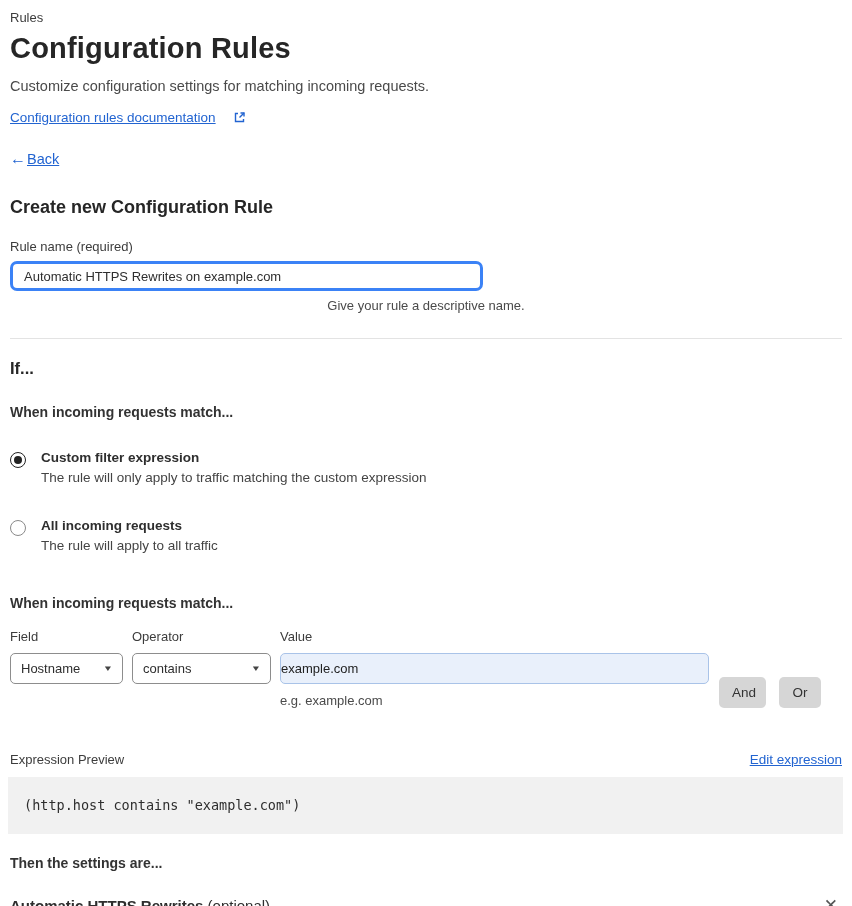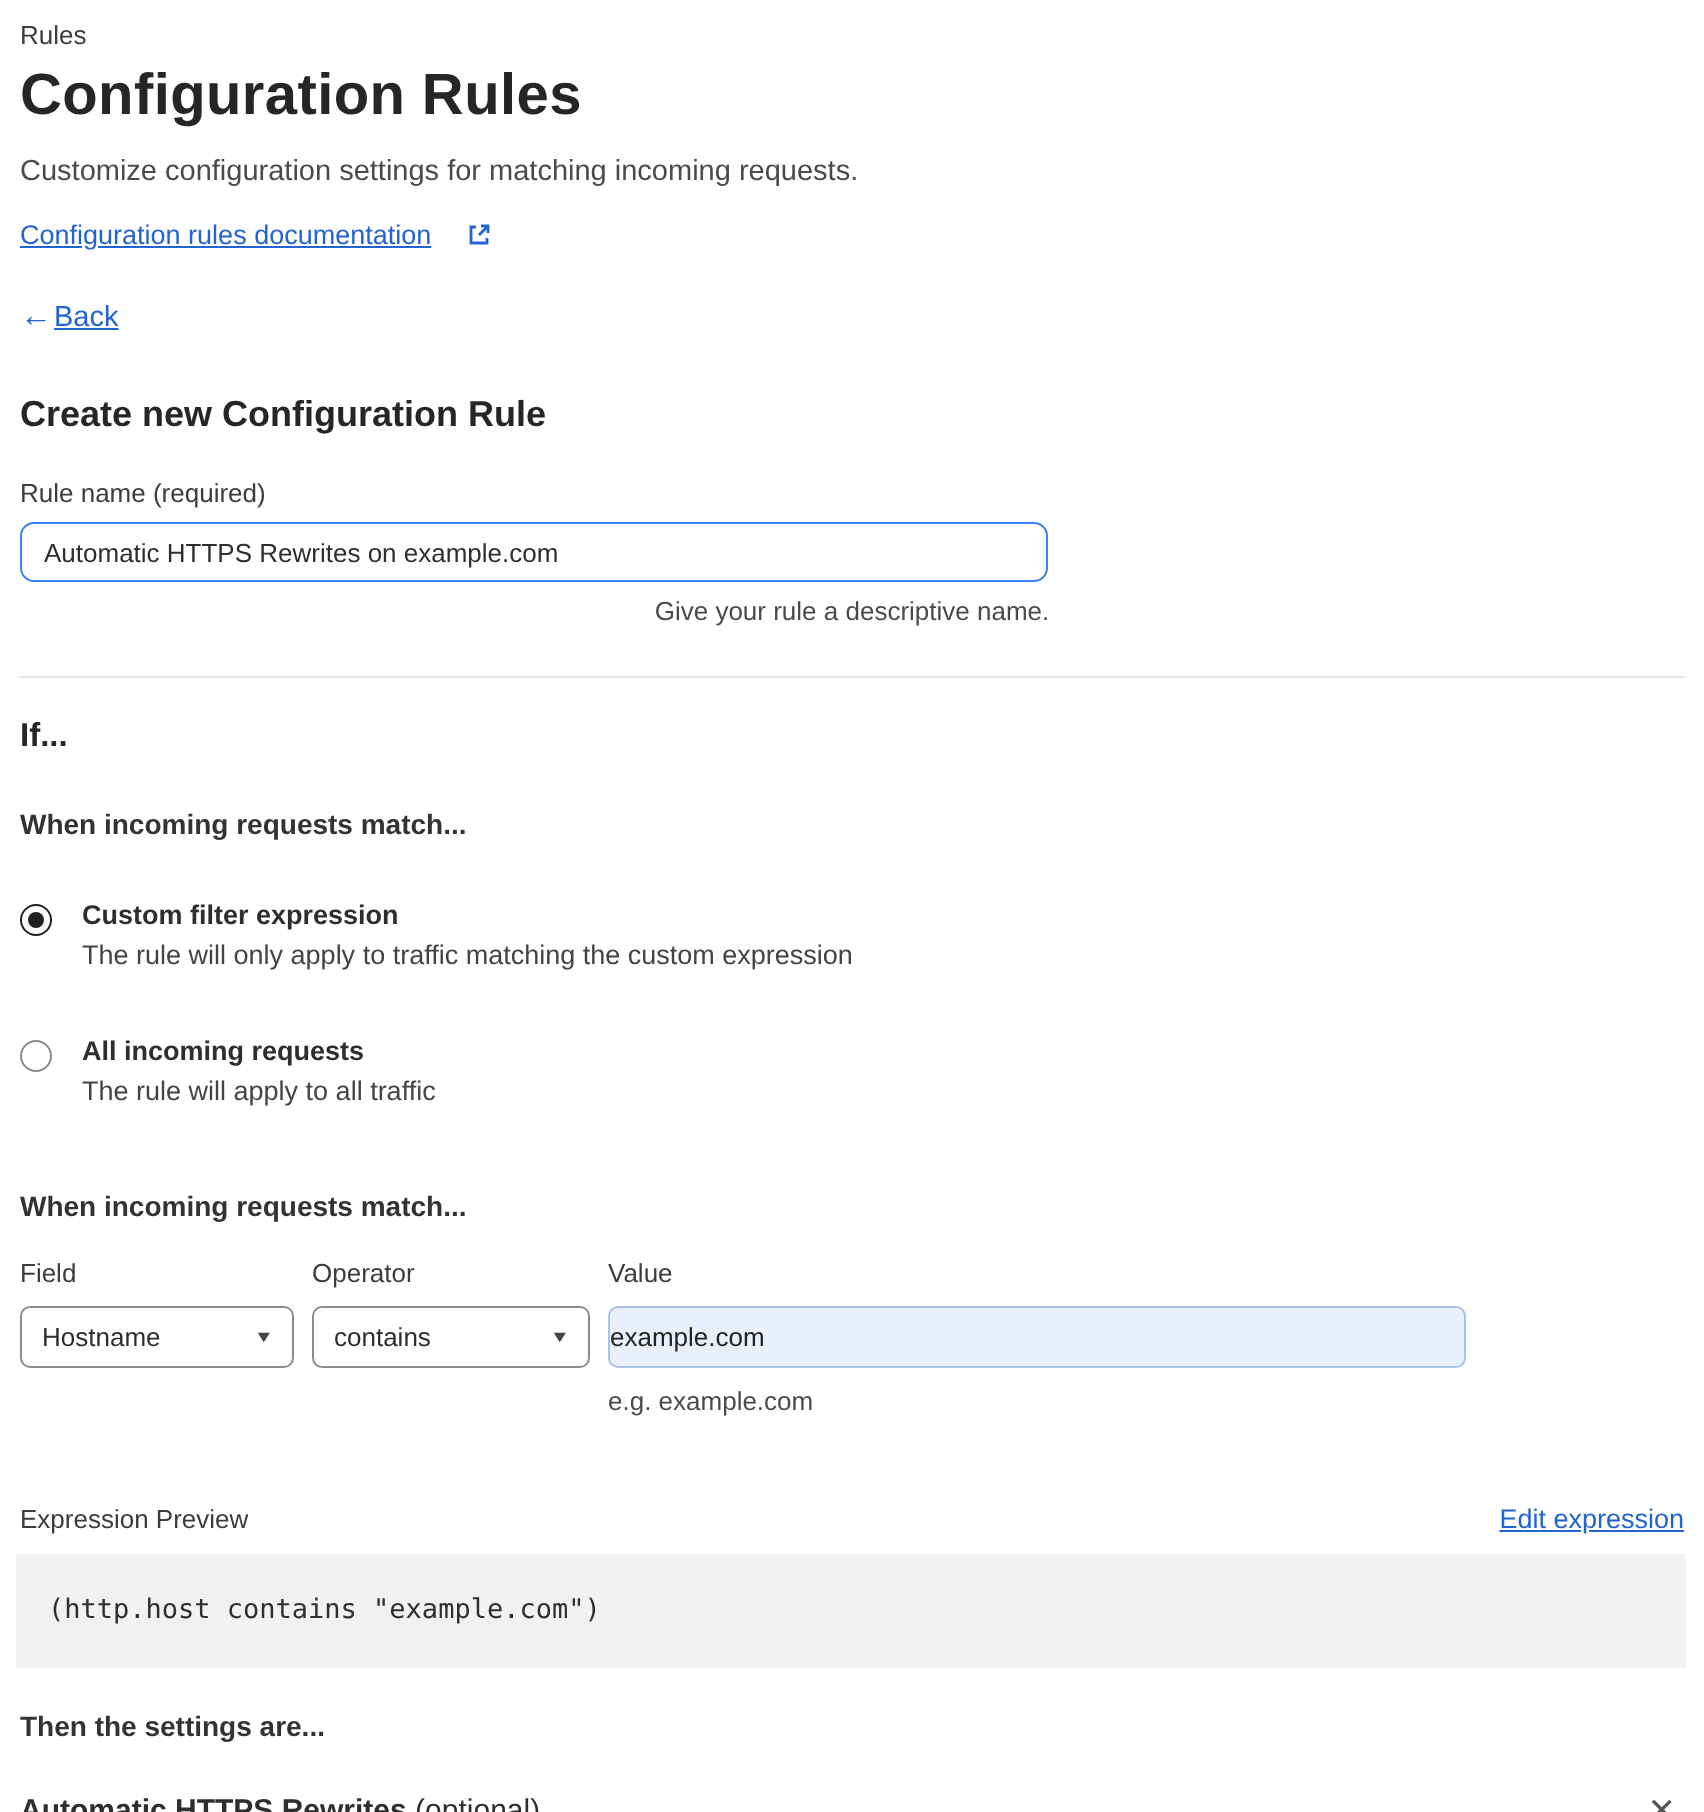--- a/index.html
+++ b/index.html
@@ -18,22 +18,22 @@
   a, .link { color: var(--link-blue, #2264d1); text-decoration: underline; cursor: pointer; }
   .doc-link-row { margin-top: 16px; font-size: 13.5px; display: flex; align-items: center; gap: 17px; }
   .doc-link-row svg { display: block; }
   .back-row { margin-top: 25px; font-size: 14.5px; display: flex; align-items: center; }
   .back-arrow { color: var(--link-blue, #2264d1); text-decoration: none; font-size: 16px; margin-right: 1px; }
 
   
   h2.section-title { font-size: 18px; font-weight: bold; color: #262626; margin-top: 29px; }
   .field-label { font-size: 13px; color: #3c3c3c; margin-top: 21px; }
   .rule-name-input {
-    margin-top: 7px; width: 514px; height: 30px;
-    border: 1px solid #3b82f6; border-radius: 7px; background: #fff;
+    margin-top: 7px; width: 473px; height: 30px;
+    border: 3px solid #3b82f6; border-radius: 7px; background: #fff;
     font-family: "Liberation Sans", sans-serif; font-size: 13px; color: #2e2e2e;
     padding: 0 11px; outline: none;
   }
   .help-text { font-size: 13px; color: #4a4a4a; margin-top: 7px; text-align: center; }
 
   .divider { border: none; border-top: 1px solid #e3e3e3; margin-top: 25px; }
 
   
   h3.if-title { font-size: 16.5px; font-weight: bold; color: #262626; margin-top: 20px; }
   .match-heading { font-size: 14px; font-weight: bold; color: #333; margin-top: 26px; }
@@ -57,21 +57,21 @@
   .builder-heading { font-size: 14px; font-weight: bold; color: #333; margin-top: 42px; }
   .builder-row { display: flex; margin-top: 18px; }
   .builder-col { display: flex; flex-direction: column; }
   .col-label { font-size: 13px; color: #3c3c3c; margin-bottom: 9px; }
   .select-box {
     height: 31px; border: 1px solid #8d8d8d; border-radius: 5px; background: #fff;
     display: flex; align-items: center; justify-content: space-between;
     padding: 0 10px; font-size: 13px; color: #2e2e2e; cursor: pointer;
   }
   .select-caret { font-size: 8px; color: #444; transform: scaleX(1.3); }
-  .col-field .select-box { width: 137px; }
+  .col-field .select-box { width: 113px; }
   .col-operator { margin-left: 9px; }
   .col-operator .select-box { width: 139px; gap: 20px; }
   .col-value { margin-left: 9px; }
   .value-input {
     width: 429px; height: 31px;
     border: 1px solid var(--value-input-border, #a9c3e8); border-radius: 5px;
     background: var(--value-input-bg, #e9f0fb);
     font-family: "Liberation Sans", sans-serif; font-size: 13px; color: #222;
     padding: 0 0; outline: none;
   }
@@ -169,20 +169,24 @@
       <div class="select-box">
         <span>contains</span>
         <span class="select-caret">▼</span>
       </div>
     </div>
     <div class="builder-col col-value">
       <div class="col-label">Value</div>
       <input class="value-input" type="text" value="example.com" style="">
       <div class="value-help">e.g. example.com</div>
     </div>
+    <div class="andor">
+      <button class="btn-gray btn-and">And</button>
+      <button class="btn-gray btn-or">Or</button>
+    </div>
   </div>
 
   <div class="preview-row">
     <span class="preview-label">Expression Preview</span>
     <a class="link edit-link">Edit expression</a>
   </div>
   <div class="code-box">
     <span class="code-text">(http.host contains "example.com")</span>
   </div>
 

